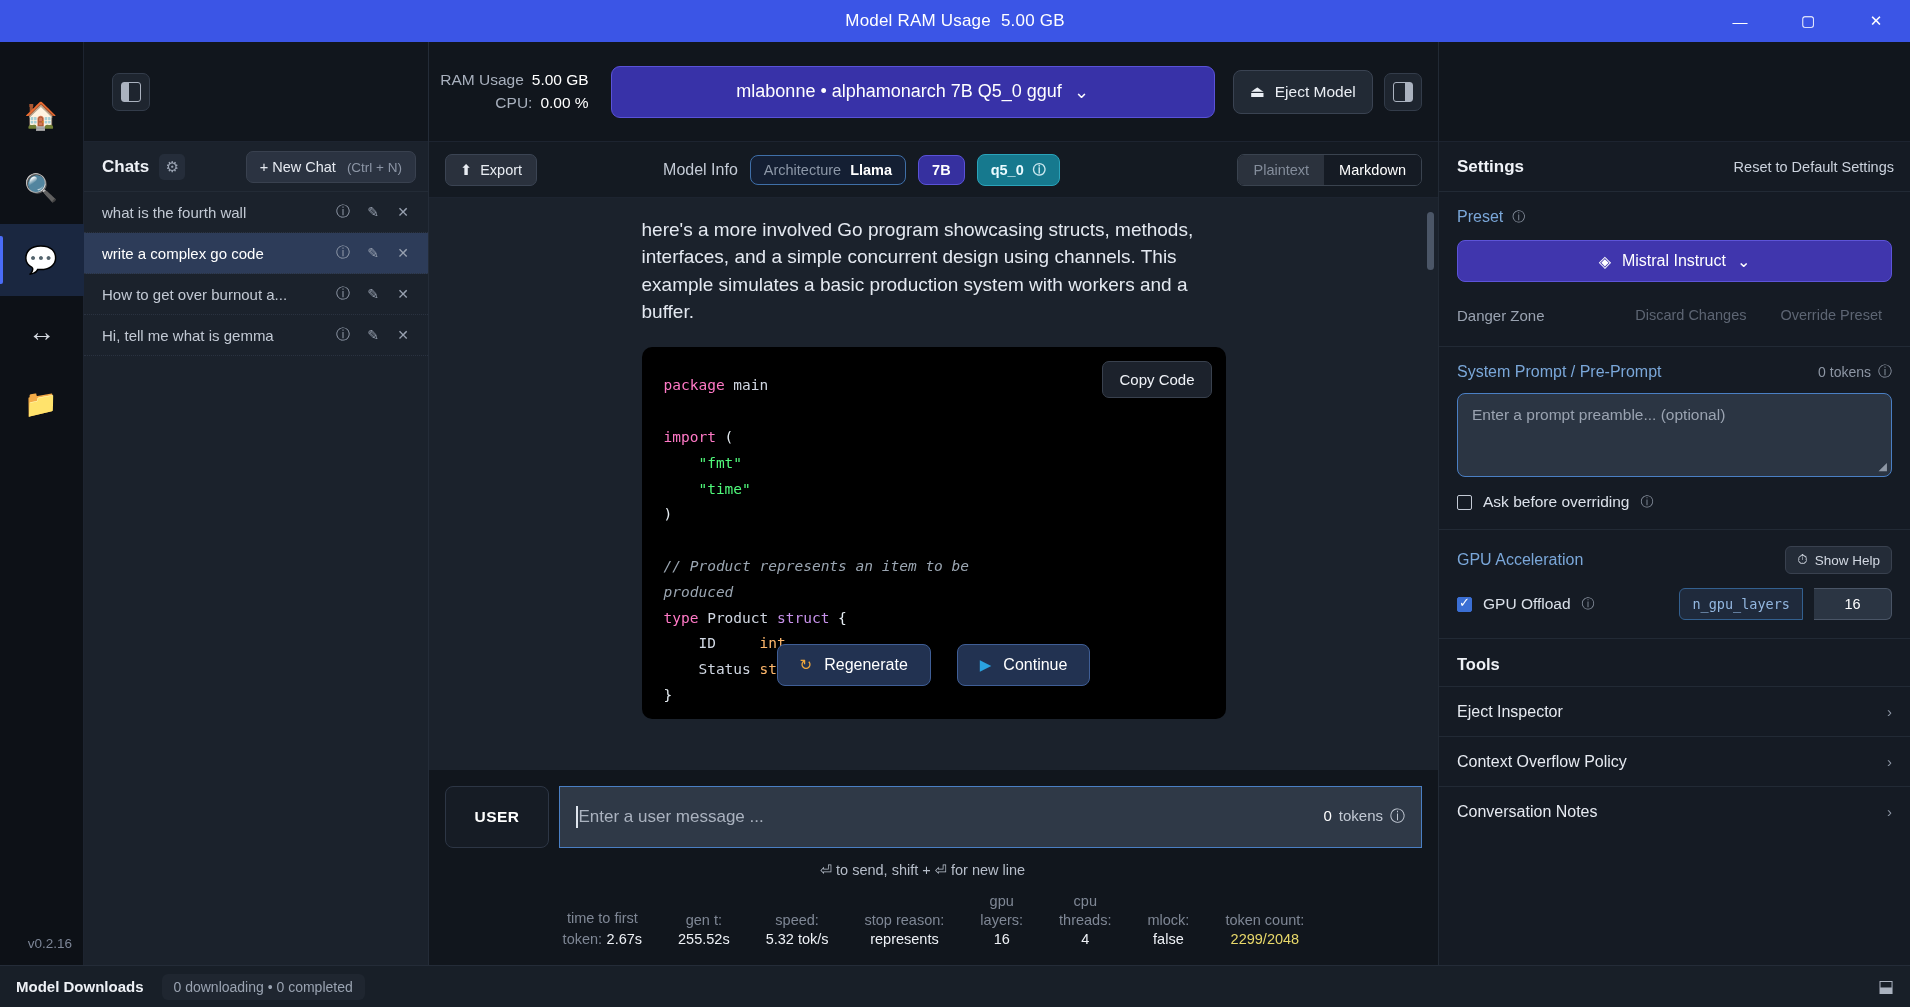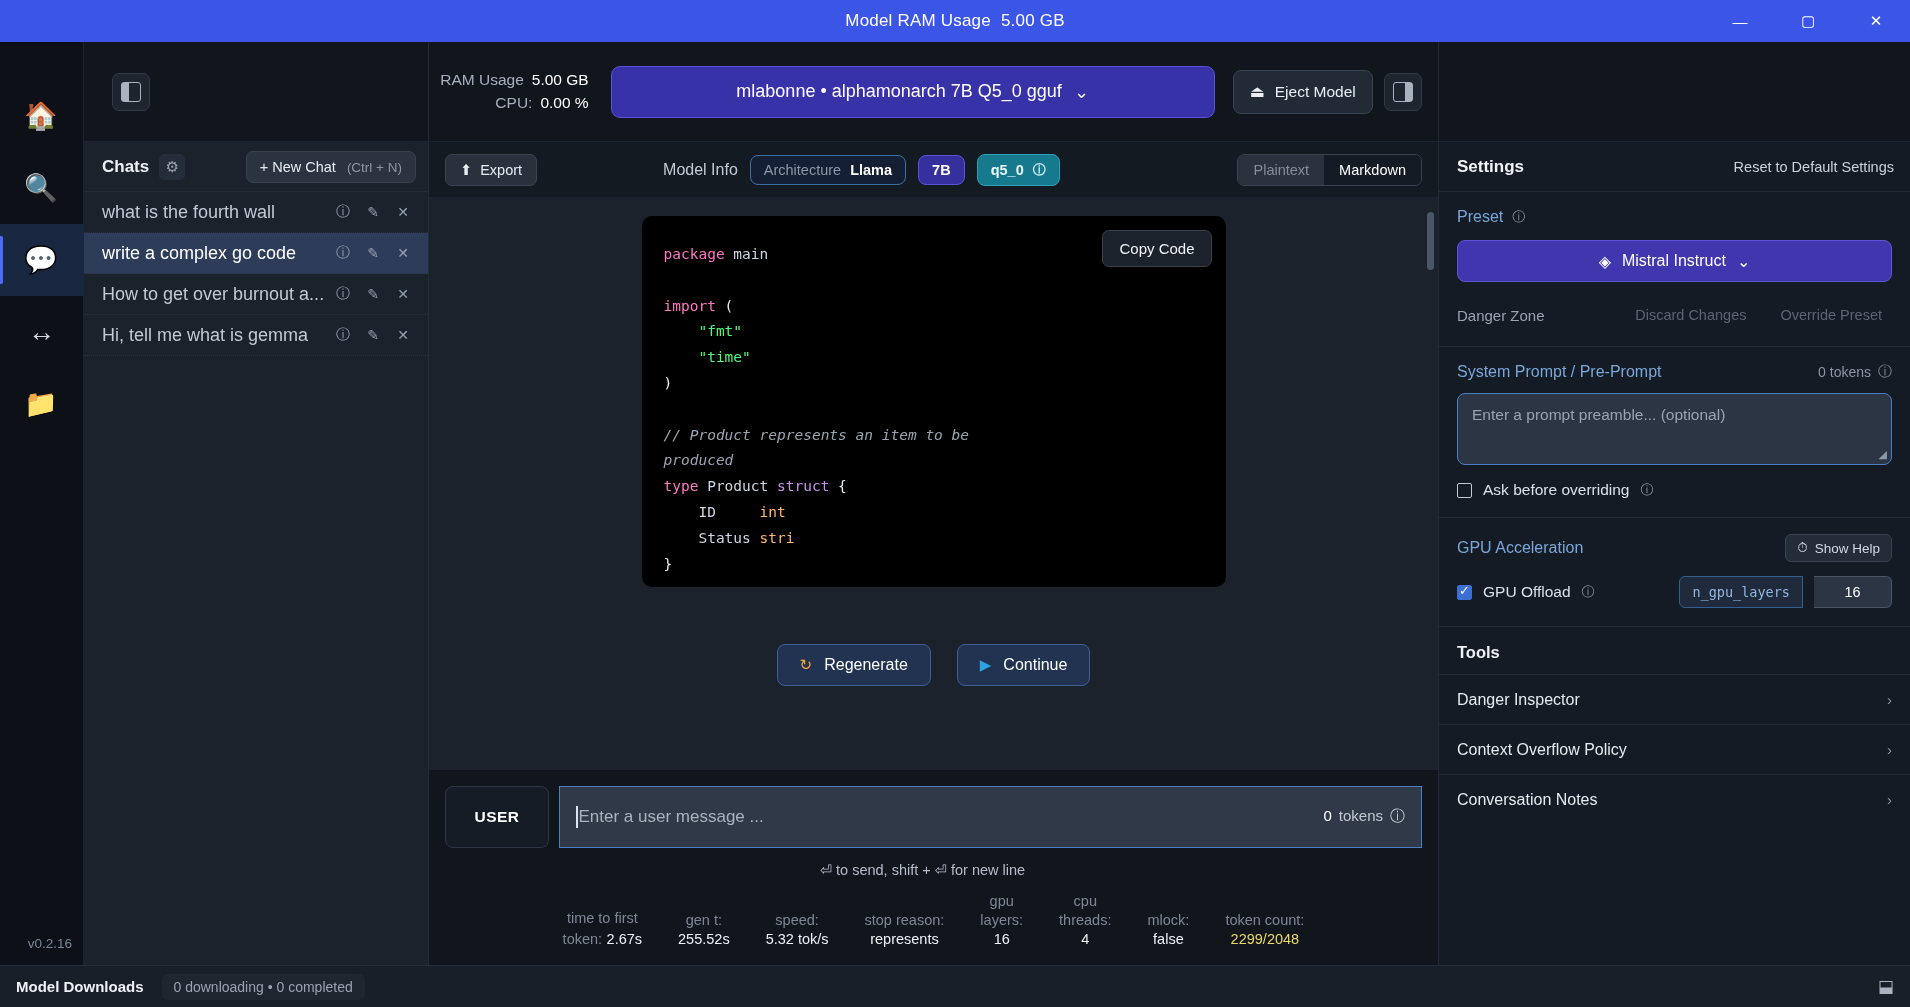--- a/index.html
+++ b/index.html
@@ -88,21 +88,21 @@
   .new-chat .kbd { color: #8c95a5; font-size: 13.5px; }
 
   .chat-row {
     height: 41px; display: flex; align-items: center;
     padding: 0 12px 0 18px; gap: 4px;
     border-bottom: 1px dotted #2a3240;
     cursor: pointer; position: relative;
   }
   .chat-row.active { background: #2d3c59; }
   .chat-row .label {
-    flex: 1; font-size: 18px; color: #c2c9d4;
+    flex: 1; font-size: 15px; color: #c2c9d4;
     overflow: hidden; white-space: nowrap; text-overflow: ellipsis;
   }
   .chat-row.active .label { color: #ffffff; }
   .chat-row .act {
     width: 26px; height: 26px; display:flex; align-items:center; justify-content:center;
     font-size: 14px; color: #98a1b0; cursor: pointer; border-radius: 4px;
   }
 
   
   #center { flex: 1 1 auto; display: flex; flex-direction: column; min-width: 0; background: #11161d; }
@@ -301,21 +301,21 @@
   .danger-lab { font-size: 15px; color: #9aa3b1; }
   .ghost {
     margin-left: auto; font-size: 14.5px; color: #5d6573; cursor: default;
     padding: 5px 10px;
   }
   .ghost + .ghost { margin-left: 0; }
 
   .sp-head { display: flex; align-items: center; }
   .sp-tok { margin-left: auto; font-size: 14px; color: #8d96a4; display:flex; align-items:center; gap:7px; }
   .sp-box {
-    margin-top: 12px; height: 72px; border-radius: 8px;
+    margin-top: 12px; height: 84px; border-radius: 8px;
     background: #2b3543; border: 1px solid #4a7fc4;
     padding: 12px 14px; font-size: 15.5px; color: #9aa3b1;
     position: relative; cursor: text;
   }
   .resize-grip {
     position: absolute; right: 4px; bottom: 3px; font-size: 11px; color: #8e97a5;
   }
   .cb-row { margin-top: 16px; display: flex; align-items: center; gap: 11px; }
   .cbox {
     width: 15px; height: 15px; border: 1.6px solid #c3cad5; border-radius: 2px;
@@ -481,20 +481,21 @@
       </div>
       <div class="fmt-toggle">
         <div class="fmt-opt off">Plaintext</div>
         <div class="fmt-opt on">Markdown</div>
       </div>
     </div>
 
     <div id="msgarea">
       <div id="msgscroll">
         <div class="assistant-msg">
+          <p>here's a more involved Go program showcasing structs, methods, interfaces, and a simple concurrent design using channels. This example simulates a basic production system with workers and a buffer.</p>
           <div class="codeblock">
             <div class="copy-code">Copy Code</div>
             <pre class="code" id="codepre"><span class="t-kw">package </span><span class="t-fn">main</span>
 
 <span class="t-kw">import </span><span class="t-pl">(</span>
 <span class="t-str">    "fmt"</span>
 <span class="t-str">    "time"</span>
 <span class="t-pl">)</span>
 
 <span class="t-com">// Product represents an item to be</span>
@@ -632,21 +633,21 @@
         <div class="cbox on"></div>
         <span class="cb-lab">GPU Offload</span>
         <span class="i" style="color:#8a93a1;font-size:13px;">ⓘ</span>
         <span class="nlay">n_gpu_layers</span>
         <span class="nval">16</span>
       </div>
     </div>
 
     <div class="tools-title">Tools</div>
     <div class="tool-row">
-      <span>Danger Inspector</span>
+      <span>Eject Inspector</span>
       <span class="chev">›</span>
     </div>
     <div class="tool-row">
       <span>Context Overflow Policy</span>
       <span class="chev">›</span>
     </div>
     <div class="tool-row">
       <span>Conversation Notes</span>
       <span class="chev">›</span>
     </div>

